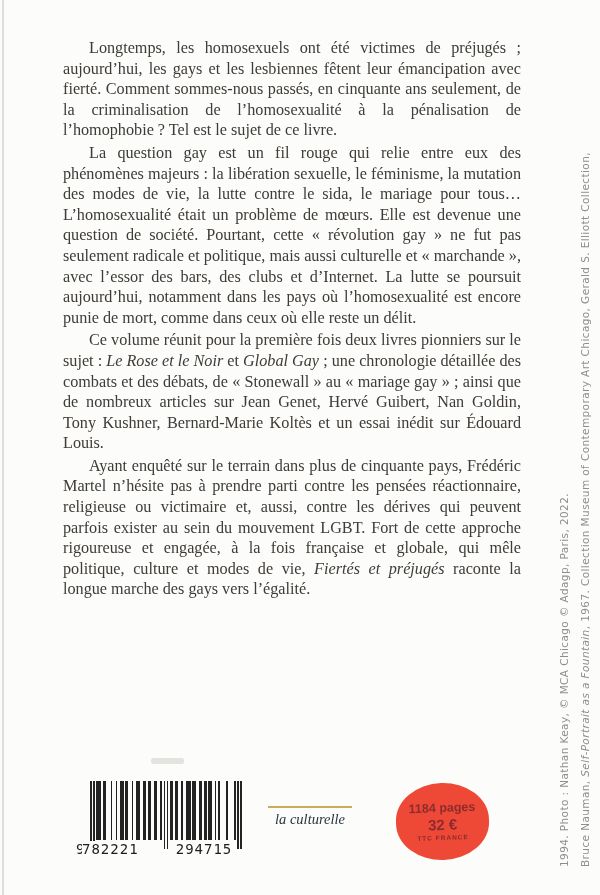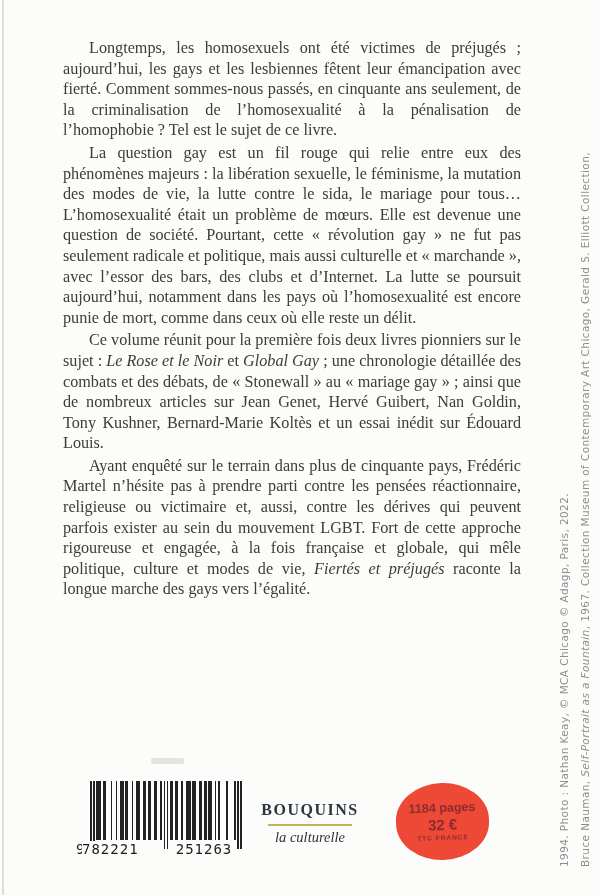--- a/index.html
+++ b/index.html
@@ -119,25 +119,24 @@
         <div class="bar" style="left: 118.4px; width: 3.2px; height: 59px;"></div>
         <div class="bar" style="left: 124.8px; width: 1.6px; height: 59px;"></div>
         <div class="bar" style="left: 128px; width: 1.6px; height: 59px;"></div>
         <div class="bar" style="left: 136px; width: 1.6px; height: 59px;"></div>
         <div class="bar" style="left: 144px; width: 1.6px; height: 59px;"></div>
         <div class="bar" style="left: 147.2px; width: 1.6px; height: 68px;"></div>
         <div class="bar" style="left: 150.4px; width: 1.6px; height: 68px;"></div>
       </div>
     <span class="bc-digit bc-first">9</span>
     <span class="bc-digit bc-g1">782221</span>
-    <span class="bc-digit bc-g2">251263</span>
+    <span class="bc-digit bc-g2">294715</span>
   </div>
 
   <div class="publisher">
-    <div class="pub-name">BOUQUINS</div>
     <div class="pub-rule"></div>
     <div class="pub-tag">la culturelle</div>
   </div>
 
   <div class="sticker">
     <div class="stk-pages">1184 pages</div>
     <div class="stk-price">32 €</div>
     <div class="stk-note">TTC FRANCE</div>
   </div>
 </div>

